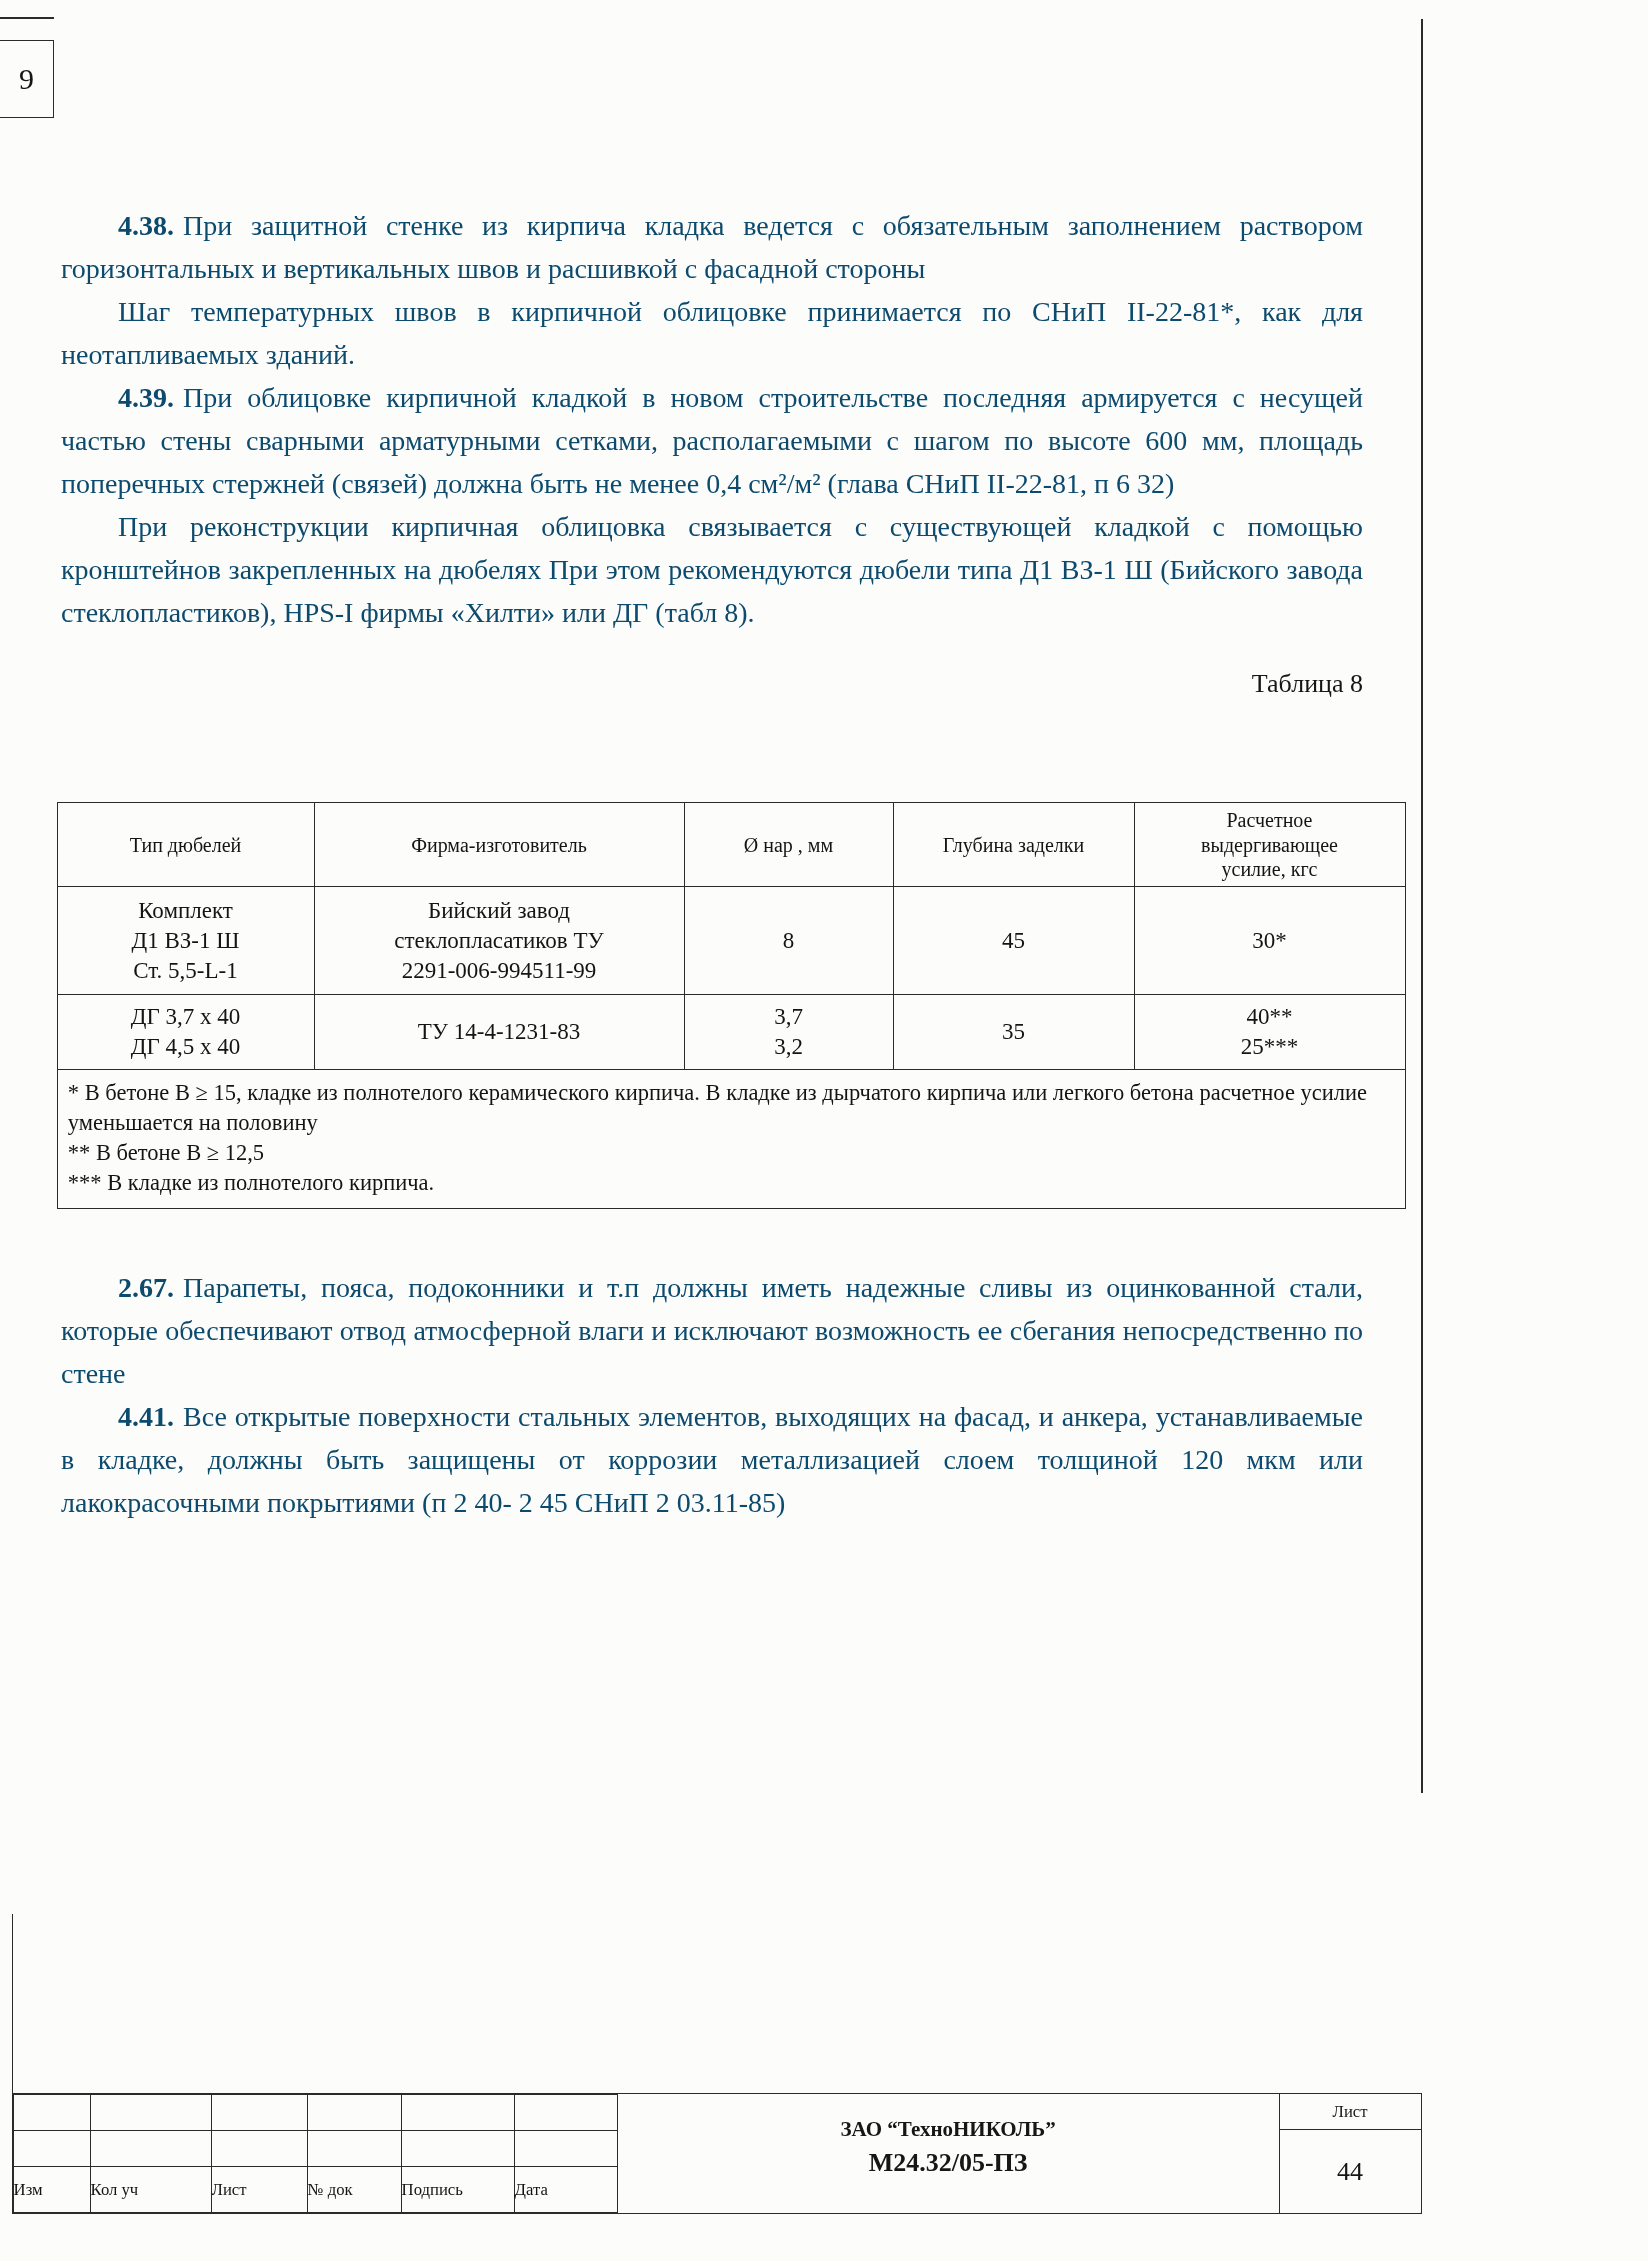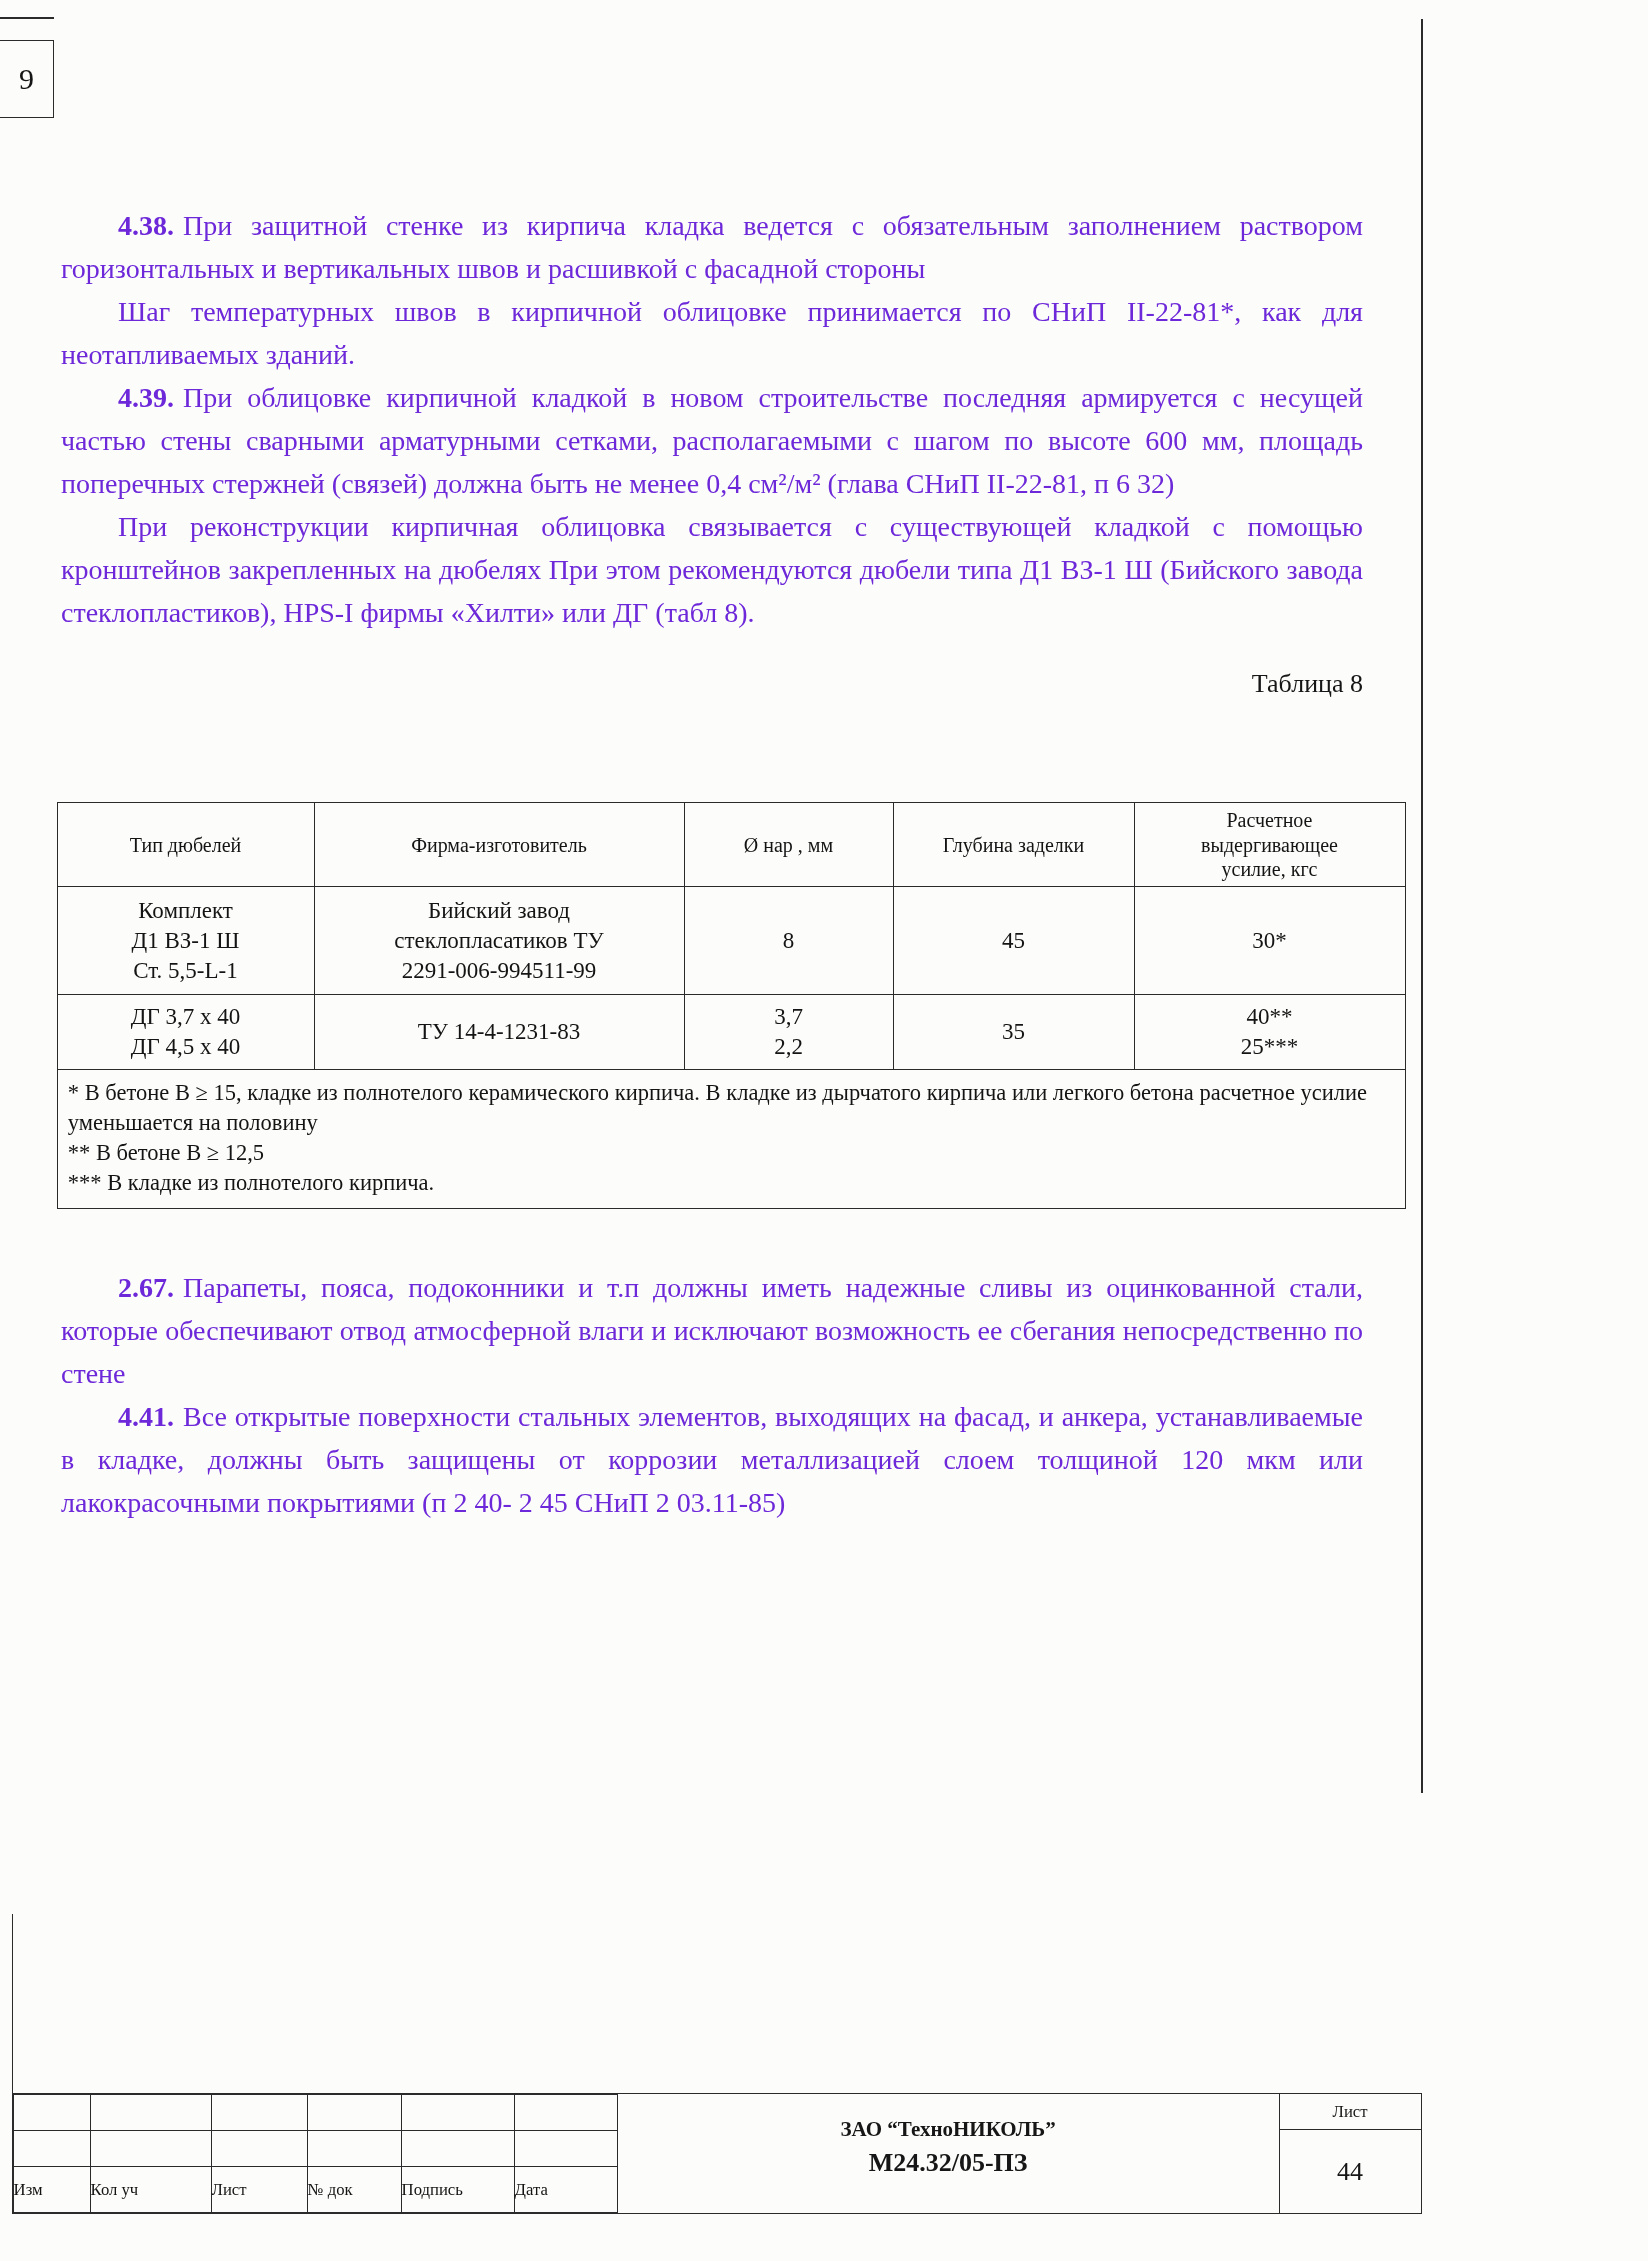--- a/index.html
+++ b/index.html
@@ -17,21 +17,21 @@
     border-top:1.9px solid #2b2b2b; border-right:1.9px solid #2b2b2b; border-bottom:1.9px solid #2b2b2b;
     display:flex; align-items:center; justify-content:center; font-size:30px;
   }
   .right-line { position:absolute; left:1421px; top:19px; width:1.9px; height:1774px; background:#2b2b2b; }
   .left-line  { position:absolute; left:11.6px; top:1914px; width:1.9px; height:181px; background:#2b2b2b; }
 
   
   .content { position:absolute; left:61px; top:204px; width:1302px; }
   p.body {
     font-size:28px; line-height:43px; text-align:justify; text-indent:57px;
-    color:#6d28d9;
+    color:#0c4a6e;
   }
   p.body .pnum { font-weight:bold; margin-right:9px; }
 
   .caption { margin-top:35px; font-size:26px; text-align:right; }
 
   
   table.t8 {
     border-collapse:collapse; table-layout:fixed;
     width:1348px; margin-left:-4.5px; margin-top:103px;
   }
@@ -129,21 +129,21 @@
 2291-006-994511-99</td>
           <td class="preline">8</td>
           <td class="preline">45</td>
           <td class="preline">30*</td>
         </tr>
         <tr class="r3">
           <td class="preline">ДГ 3,7 х 40
 ДГ 4,5 х 40</td>
           <td class="preline">ТУ 14-4-1231-83</td>
           <td class="preline">3,7
-2,2</td>
+3,2</td>
           <td class="preline">35</td>
           <td class="preline">40**
 25***</td>
         </tr>
         <tr>
           <td class="fnotes" colspan="5">
             <div>* В бетоне В ≥ 15, кладке из полнотелого керамического кирпича. В кладке из дырчатого кирпича или легкого бетона расчетное усилие уменьшается на половину</div>
             <div>** В бетоне В ≥ 12,5</div>
             <div>*** В кладке из полнотелого кирпича.</div>
           </td>

